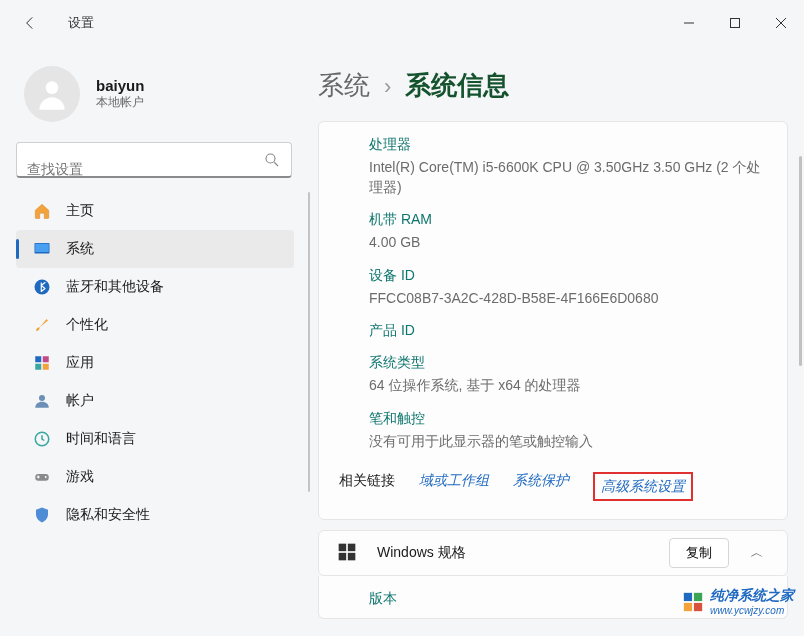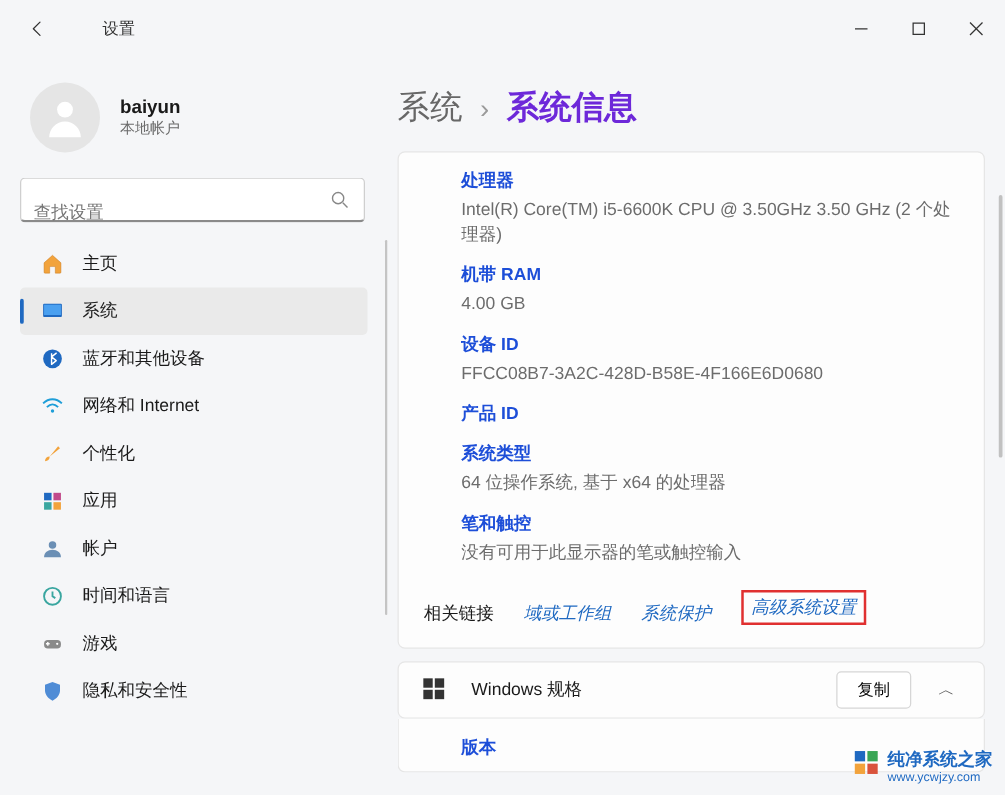--- a/index.html
+++ b/index.html
@@ -12,21 +12,21 @@
     position: relative;
     color: #1a1a1a;
   }
   .window { width: 100%; height: 100%; background: #f5f6f8; display:flex; flex-direction:column;}
   .titlebar {
     height: 46px;
     display: flex; align-items: center;
     padding-left: 18px;
   }
   .titlebar .back { width: 24px; height:24px; display:flex; align-items:center; justify-content:center; cursor:pointer;}
-  .titlebar .app-title { font-size:13px; color:#333; margin-left: 40px;}
+  .titlebar .app-title { font-size:13px; color:#333; margin-left: 26px;}
   .titlebar .win-controls { margin-left:auto; display:flex; }
   .win-btn { width:46px; height:46px; display:flex; align-items:center; justify-content:center; cursor:pointer; font-size:12px; color:#333;}
   .body { flex:1; display:flex; overflow:hidden;}
   .sidebar { width: 310px; padding: 8px 0 0 16px; display:flex; flex-direction:column;justify-content:space-between;}
   .profile { display:flex; align-items:center; padding: 12px 8px 20px 8px;}
   .avatar { width:56px; height:56px; border-radius:50%; background:#e5e5e5; display:flex; align-items:center; justify-content:center; }
   .avatar svg { width:38px; height:38px; fill:#fff;}
   .profile .name { font-size:15px; font-weight:600; }
   .profile .sub { font-size:12px; color:#6b6b6b; }
   .profile .txt { margin-left:16px;}
@@ -47,47 +47,48 @@
     display:flex; align-items:center; height:38px;
     padding-left:16px; font-size:14px; color:#1a1a1a; cursor:pointer;
     border-radius:4px; margin-right:10px;
   }
   .nav-item.selected { background:#eaeaea; position:relative;}
   .nav-item.selected::before { content:""; position:absolute; left:0; top:9px; bottom:9px; width:3px; background:#1f69c1; border-radius:3px;}
   .nav-item .icon { width:20px; height:20px; margin-right:14px; display:flex; align-items:center; justify-content:center;}
   .content { flex:1; padding: 0 16px 0 8px; overflow-y:auto;}
   .breadcrumb { display:flex; align-items:baseline; gap:14px; padding: 22px 0 18px 0;}
   .breadcrumb .bc { font-size:26px; color:#676767;}
-  .breadcrumb .bc.current { color:#6d28d9; font-weight:600;font-family:Liberation Serif, serif;}
+  .breadcrumb .bc.current { color:#14532d; font-weight:600;font-family:Liberation Serif, serif;}
   .breadcrumb .sep { font-size:22px; color:#9a9a9a;}
   .card {
     background:#fdfdfd; border:1px solid #e6e6e6; border-radius:6px;
     padding: 0 24px 18px 50px; margin-bottom:10px;
   }
   .spec-row { padding-top:14px;}
-  .spec-label { font-size:14px; color:#1d4ed8; font-weight:700;}
+  .spec-label { font-size:14px; color:#0f766e; font-weight:400;}
   .spec-value { font-size:14px; color:#6c6c6c; margin-top:4px; line-height:1.4;}
-  .related { display:flex; align-items:flex-end; gap:24px; padding-top:20px; margin-left:-30px;}
+  .related { display:flex; align-items:flex-start; gap:24px; padding-top:20px; margin-left:-30px;}
   .related-label { font-size:14px; color:#1a1a1a;}
   .related a { color:#1f69c1; font-size:14px; text-decoration:none; cursor:pointer;font-style:italic;}
   .highlight-box { border:2px solid #e03030; padding:3px 6px;}
   .expander {
     background:#fdfdfd; border:1px solid #e6e6e6; border-radius:6px;
     display:flex; align-items:center; height:46px; padding:0 16px 0 18px; margin-top:6px;
   }
   .expander .eicon { width:22px; height:22px; margin-right:18px;}
   .expander .etitle { font-size:14px;}
   .expander .right { margin-left:auto; display:flex; align-items:center; gap:14px;}
   .copy-btn { background:#fff; border:1px solid #d6d6d6; border-radius:4px; padding:5px 16px; font-size:13px; cursor:pointer;}
   .chev { width:28px; text-align:center; font-size:13px; color:#555;}
   .card2 { background:#fdfdfd; border:1px solid #e6e6e6; border-top:none; border-radius:0 0 6px 6px; padding:14px 24px 10px 50px;}
   .watermark {
-    position:absolute; right:10px; bottom:8px; display:flex; gap:6px;
+    position:absolute; right:10px; bottom:20px; display:flex; align-items:center; gap:6px;
     font-size:14px; color:#1f69c1; font-weight:600;
     text-shadow:0 0 2px #fff;
+    font-style:italic;
   }
   .watermark .wsub { font-size:10px; color:#1f69c1; font-weight:400; display:block;}
   .wm-icon { width:22px; height:22px;}
   .content-scroll-thumb{ position:absolute; right:2px; top:110px; width:3px; height:210px; background:#c1c1c1; border-radius:2px;}
 </style>
 </head>
 <body>
 
 <div class="window">
 
@@ -166,30 +167,20 @@
                 <svg viewBox="0 0 24 24" width="18" height="18">
                   <circle cx="12" cy="12" r="10" fill="#1f69c1"></circle>
                   <path d="M11 6v12l5-4-5-4 5-4-5 4" stroke="#fff" stroke-width="1.5" fill="none" stroke-linejoin="round"></path>
                 </svg>
               </span>
             <span>蓝牙和其他设备</span>
           </div>
           <div class="nav-item">
             <span class="icon">
                 <svg viewBox="0 0 24 24" width="18" height="18">
-                  <path d="M2 9c6-6 14-6 20 0" stroke="#1f9ed8" stroke-width="2" fill="none"></path>
-                  <path d="M6 13c4-4 8-4 12 0" stroke="#1f9ed8" stroke-width="2" fill="none"></path>
-                  <circle cx="12" cy="17" r="1.8" fill="#1f9ed8"></circle>
-                </svg>
-              </span>
-            <span>网络和 Internet</span>
-          </div>
-          <div class="nav-item">
-            <span class="icon">
-                <svg viewBox="0 0 24 24" width="18" height="18">
                   <path d="M4 20c0-3 2-5 5-5l9-11 2 2-11 9c0 3-2 5-5 5z" fill="#f2a33c"></path>
                 </svg>
               </span>
             <span>个性化</span>
           </div>
           <div class="nav-item">
             <span class="icon">
                 <svg viewBox="0 0 24 24" width="18" height="18">
                   <rect x="3" y="3" width="8" height="8" fill="#1f69c1"></rect>
                   <rect x="13" y="3" width="8" height="8" fill="#c24a8b"></rect>

